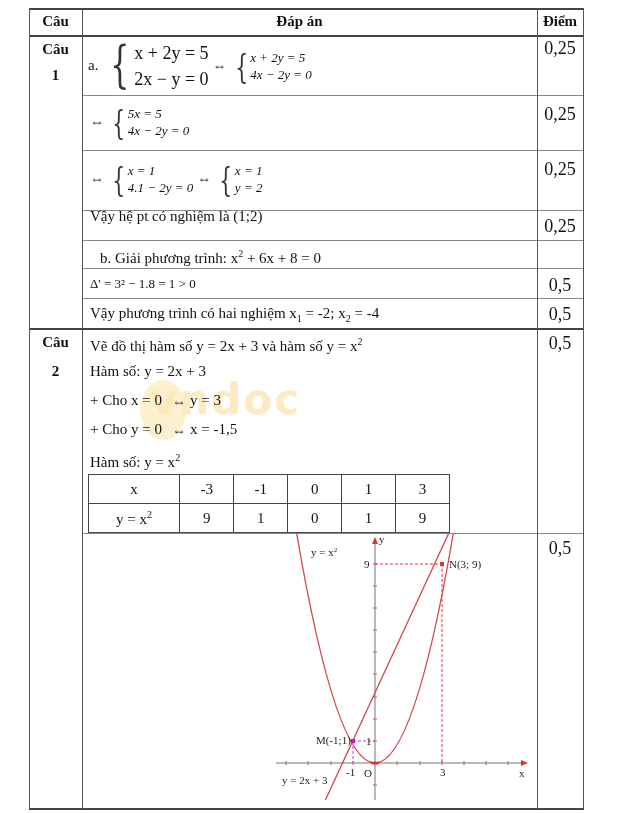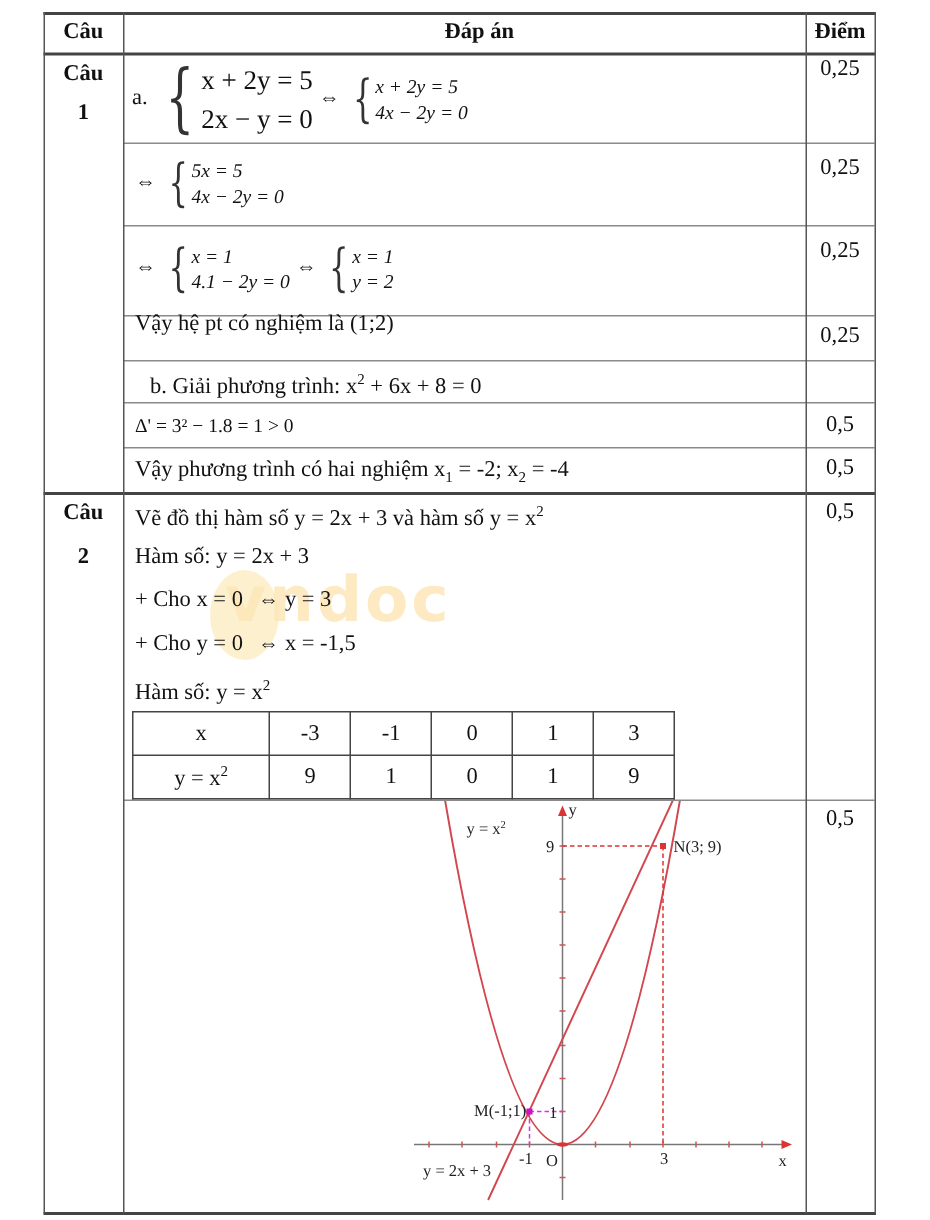--- a/index.html
+++ b/index.html
@@ -5,21 +5,21 @@
   html, body { margin: 0; padding: 0; background: #ffffff; }
   body { width: 620px; height: 813px; position: relative; overflow: hidden;
          font-family: "Liberation Serif", "DejaVu Serif", serif; color: #111; }
   .abs { position: absolute; }
   .hline { position: absolute; height: 1px; background: #8a8a8a; }
   .hline.dark { background: #444; height: 1.5px; }
   .vline { position: absolute; width: 1px; background: #555; }
   .cell-text { position: absolute; font-size: 15px; white-space: nowrap; line-height: 18px; }
   .bold { font-weight: bold; }
   .center { text-align: center; }
-  .score { position: absolute; font-size: 15px; width: 46px; text-align: center; left: 537px; }
+  .score { position: absolute; font-size: 18px; width: 46px; text-align: center; left: 537px; }
   .sys { display: inline-flex; align-items: stretch; vertical-align: middle; }
   .brace { font-size: 34px; line-height: 34px; transform: scaleX(0.6); margin-right: -2px; font-family: "DejaVu Serif", serif; font-weight: 200; color: #333;}
   .brace.big { font-size: 50px; line-height: 50px; }
   .sys-lines { display: flex; flex-direction: column; justify-content: space-between; font-style: italic; font-size: 13px; line-height: 17px; }
   .sys-lines.big { font-style: normal; font-size: 18px; line-height: 26px; }
   .iff { font-size: 14px; margin: 0 4px; vertical-align: middle; }
   .tbl { position: absolute; border-collapse: collapse; font-size: 15px; }
   .tbl td { border: 1px solid #444; text-align: center; height: 28px; padding: 0; }
   sup { font-size: 10px; }
   sub { font-size: 10px; }
@@ -43,21 +43,21 @@
 <div class="hline dark" style="left:29px; top:328px; width:555px;"></div>
 <div class="hline" style="left:82px; top:533px; width:501px;"></div>
 <div class="hline dark" style="left:29px; top:808px; width:555px;"></div>
 
 <div class="vline" style="left:29px; top:8px; height:801px;"></div>
 <div class="vline" style="left:82px; top:8px; height:801px;"></div>
 <div class="vline" style="left:537px; top:8px; height:801px;"></div>
 <div class="vline" style="left:583px; top:8px; height:801px;"></div>
 
 <div class="cell-text bold center" style="left:29px; top:12px; width:53px;">Câu</div>
-<div class="cell-text bold center" style="left:92px; top:12px; width:455px;">Đáp án</div>
+<div class="cell-text bold center" style="left:72px; top:12px; width:455px;">Đáp án</div>
 <div class="cell-text bold center" style="left:537px; top:12px; width:46px;">Điểm</div>
 
 <div class="cell-text bold center" style="left:29px; top:40px; width:53px;">Câu</div>
 <div class="cell-text bold center" style="left:29px; top:66px; width:53px;">1</div>
 
 <div class="abs" style="left:88px; top:38px; display:flex; align-items:center; height:55px;">
   <span style="font-size:15px; margin-right:6px;">a.</span>
   <span class="sys">
     <span class="brace big">{</span>
     <span class="sys-lines big">

